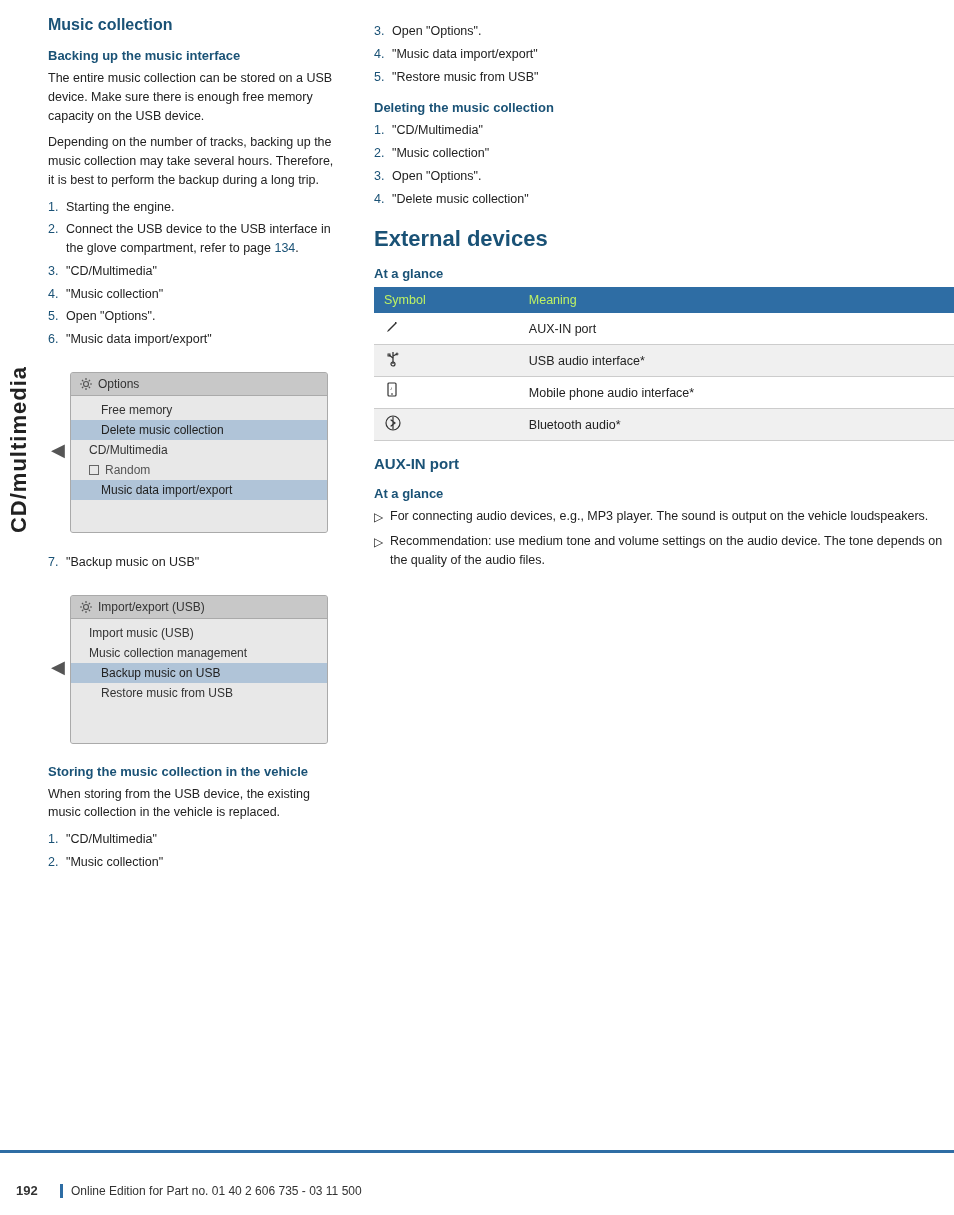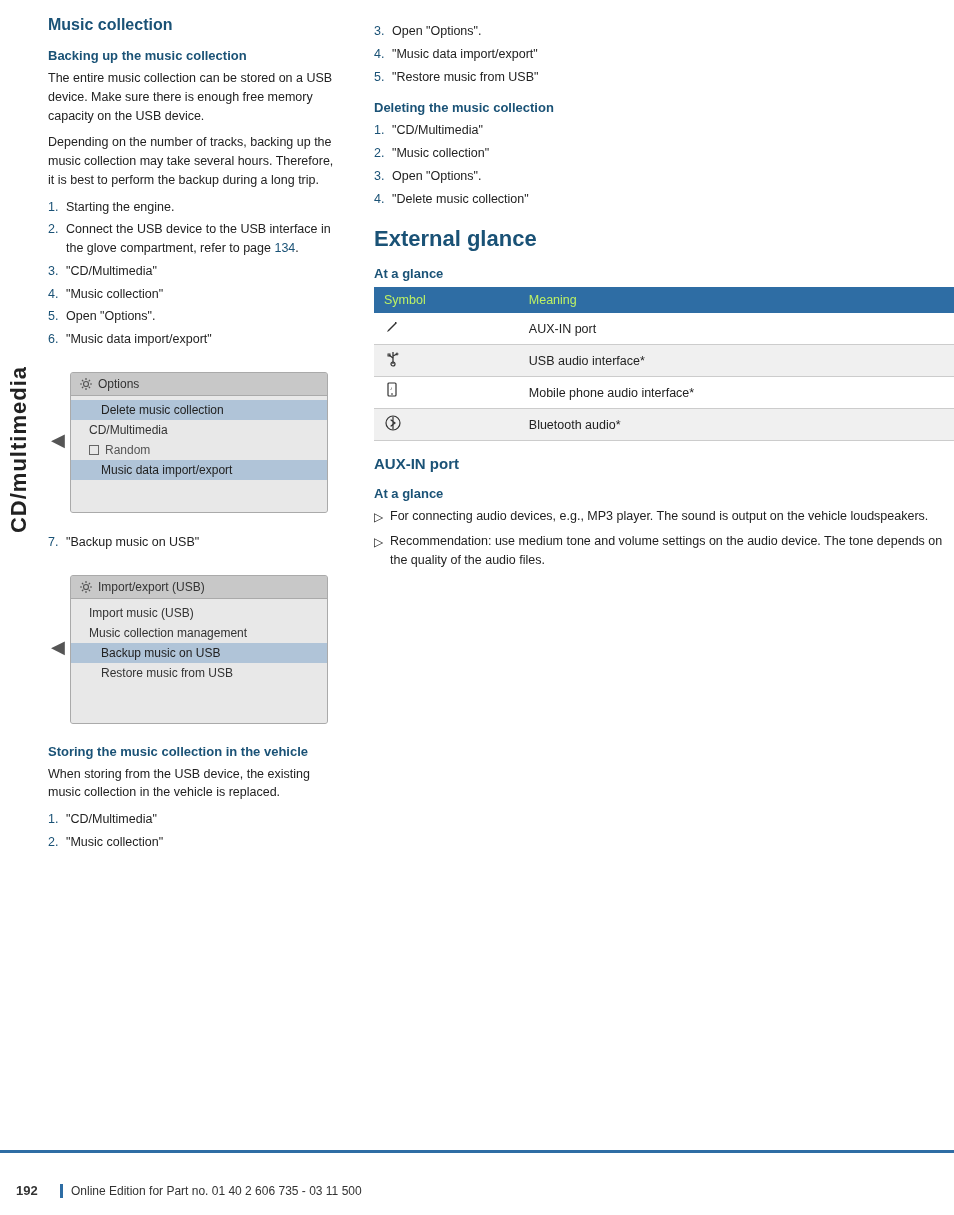--- a/index.html
+++ b/index.html
@@ -241,21 +241,21 @@
 <div class="cd-sidebar">
   <span class="cd-sidebar-text">CD/multimedia</span>
 </div>
 
 <div class="main-content">
 
   <div class="left-column">
 
     <div class="page-title">Music collection</div>
 
-    <div class="section-title">Backing up the music collection</div>
+    <div class="section-title">Backing up the music interface</div>
 
     <p>The entire music collection can be stored on a USB device. Make sure there is enough free memory capacity on the USB device.</p>
     <p>Depending on the number of tracks, backing up the music collection may take several hours. Therefore, it is best to perform the backup during a long trip.</p>
 
     <ol>
       <li>
         <span class="num">1.</span>
         <span>Starting the engine.</span>
       </li>
       <li>
@@ -286,20 +286,21 @@
       </div>
       <div class="ui-box" style="width:258px;">
         <div class="ui-box-titlebar">
           <svg class="ui-gear-icon" viewBox="0 0 14 14" fill="none">
             <circle cx="7" cy="7" r="2.5" stroke="#555" stroke-width="1.2"></circle>
             <path d="M7 1v2M7 11v2M1 7h2M11 7h2M2.93 2.93l1.41 1.41M9.66 9.66l1.41 1.41M2.93 11.07l1.41-1.41M9.66 4.34l1.41-1.41" stroke="#555" stroke-width="1.2"></path>
           </svg>
           <span>Options</span>
         </div>
         <div class="ui-box-body">
+          <div class="ui-menu-item indent">Free memory</div>
           <div class="ui-menu-item highlight indent">Delete music collection</div>
           <div class="ui-menu-section" style="padding-left:18px; color:#333;">CD/Multimedia</div>
           <div class="ui-menu-section">
             <span class="checkbox"></span>
             <span>Random</span>
           </div>
           <div class="ui-menu-item highlight indent">Music data import/export</div>
           <div style="height: 28px;"></div>
         </div>
       </div>
@@ -380,21 +381,21 @@
       <li>
         <span class="num">3.</span>
         <span>Open "Options".</span>
       </li>
       <li>
         <span class="num">4.</span>
         <span>"Delete music collection"</span>
       </li>
     </ol>
 
-    <div class="section-title-large">External glance</div>
+    <div class="section-title-large">External devices</div>
 
     <div class="section-title">At a glance</div>
 
     <table class="symbol-table">
       <thead>
         <tr>
           <th>Symbol</th>
           <th>Meaning</th>
         </tr>
       </thead>

